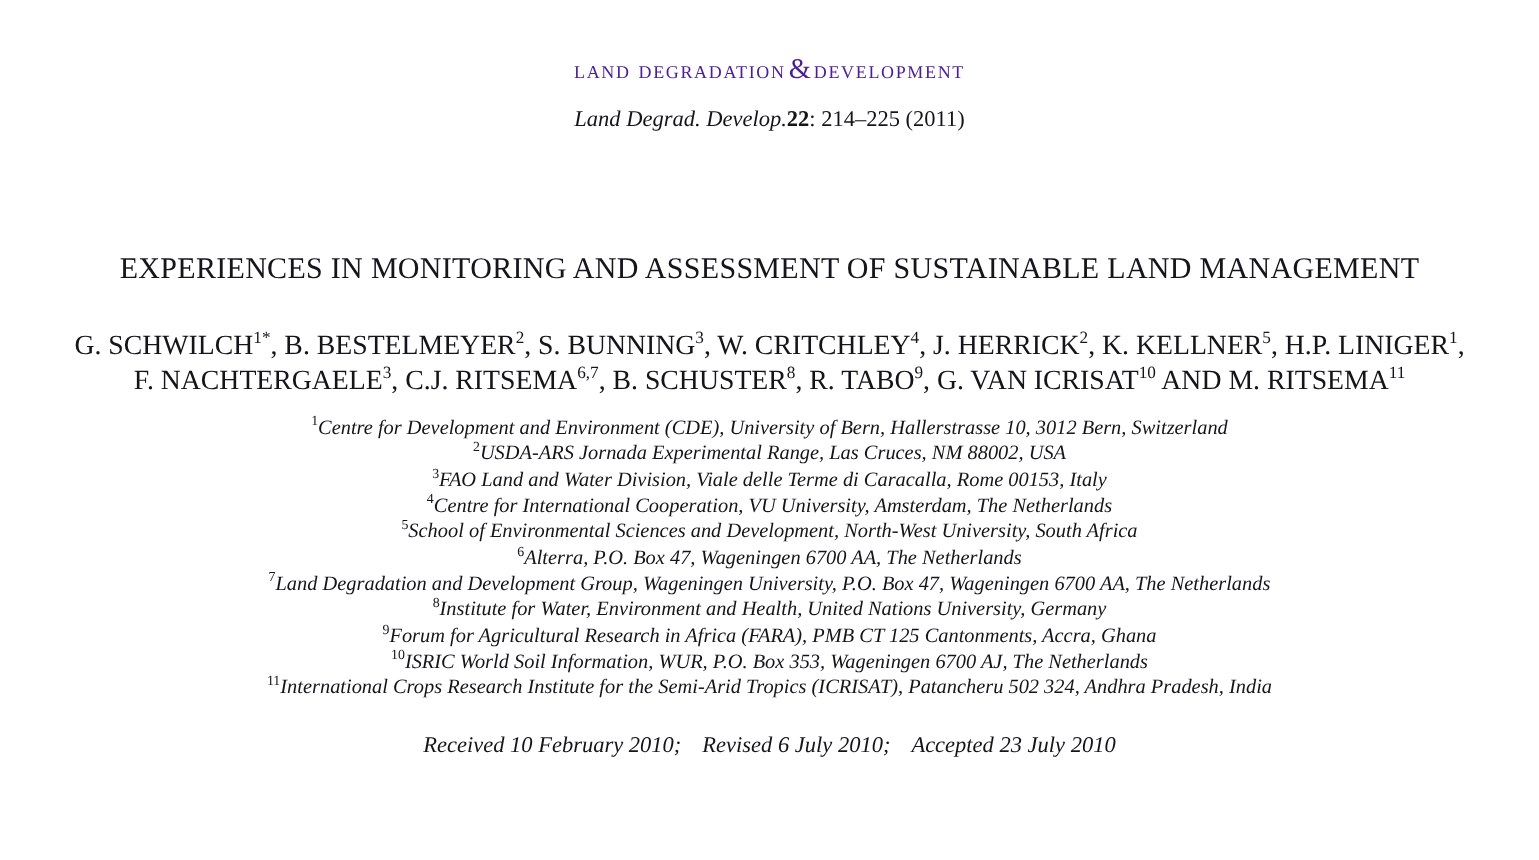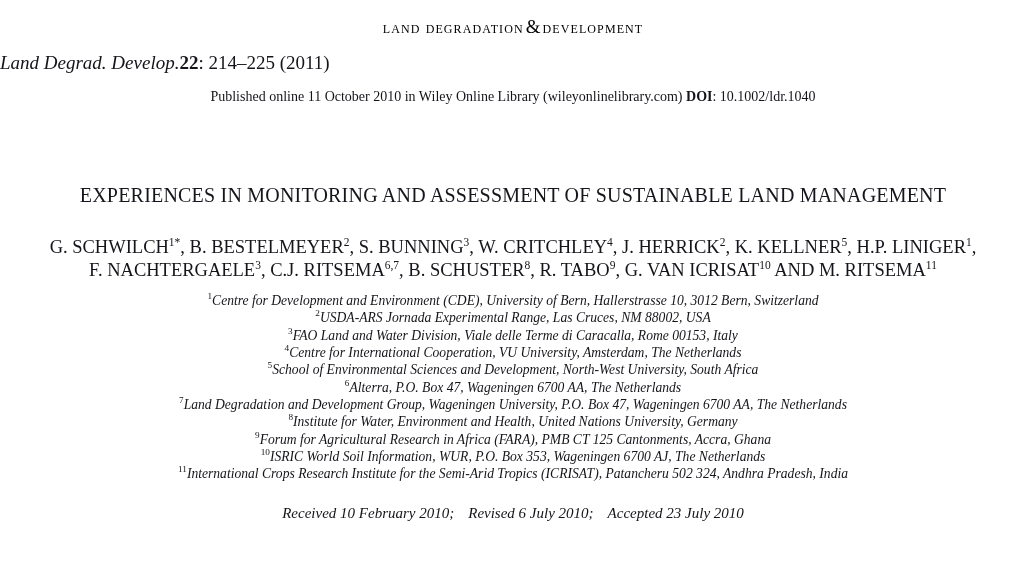--- a/index.html
+++ b/index.html
@@ -18,40 +18,40 @@
   .page {
     width: 1026px;
     height: 573px;
     position: relative;
     box-sizing: border-box;
   }
 
   
   .journal-header {
     text-align: center;
-    margin-top: 16px;
+    margin-top: 36px;
     font-size: 16.5px;
     letter-spacing: 1.1px;
     font-variant: small-caps;
     text-transform: lowercase;
-    color: #000000;
+    color: #4c1d95;
     white-space: nowrap;
   }
   .journal-header .amp {
     font-variant: normal;
     text-transform: none;
     font-size: 19px;
     letter-spacing: 0;
     padding: 0 2px;
   }
 
   .citation-line {
-    text-align: left;
+    text-align: center;
     margin-top: 14px;
-    font-size: 19px;
+    font-size: 15px;
     color: #14141a;
   }
   .citation-line .jabbr {
     font-style: italic;
   }
   .citation-line .vol {
     font-weight: bold;
   }
 
   .published-line {
@@ -126,21 +126,20 @@
 </style>
 </head>
 <body>
 
 <div class="page">
 
   <div class="journal-header"><span>Land Degradation</span><span class="amp">&amp;</span><span>Development</span></div>
 
   <div class="citation-line"><span class="jabbr">Land Degrad. Develop.</span><span class="vol">22</span><span>: 214–225 (2011)</span></div>
 
-  <div class="published-line"><span>Published online 11 October 2010 in Wiley Online Library (wileyonlinelibrary.com) </span><span class="doi-label">DOI</span><span>: 10.1002/ldr.1040</span></div>
 
   <h1 class="article-title"><span>EXPERIENCES IN MONITORING AND ASSESSMENT OF SUSTAINABLE</span>
     <span>LAND MANAGEMENT</span></h1>
 
   <div class="authors">
     <div id="author-line-1"><span>G. SCHWILCH</span><sup>1*</sup><span>, </span><span>B. BESTELMEYER</span><sup>2</sup><span>, </span><span>S. BUNNING</span><sup>3</sup><span>, </span><span>W. CRITCHLEY</span><sup>4</sup><span>, </span><span>J. HERRICK</span><sup>2</sup><span>, </span><span>K. KELLNER</span><sup>5</sup><span>, </span><span>H.P. LINIGER</span><sup>1</sup><span>,</span></div>
     <div id="author-line-2"><span>F. NACHTERGAELE</span><sup>3</sup><span>, </span><span>C.J. RITSEMA</span><sup>6,7</sup><span>, </span><span>B. SCHUSTER</span><sup>8</sup><span>, </span><span>R. TABO</span><sup>9</sup><span>, </span><span>G. VAN ICRISAT</span><sup>10</sup><span> AND </span><span>M. RITSEMA</span><sup>11</sup></div>
   </div>
 
   <div class="affiliations" id="affiliation-list">

